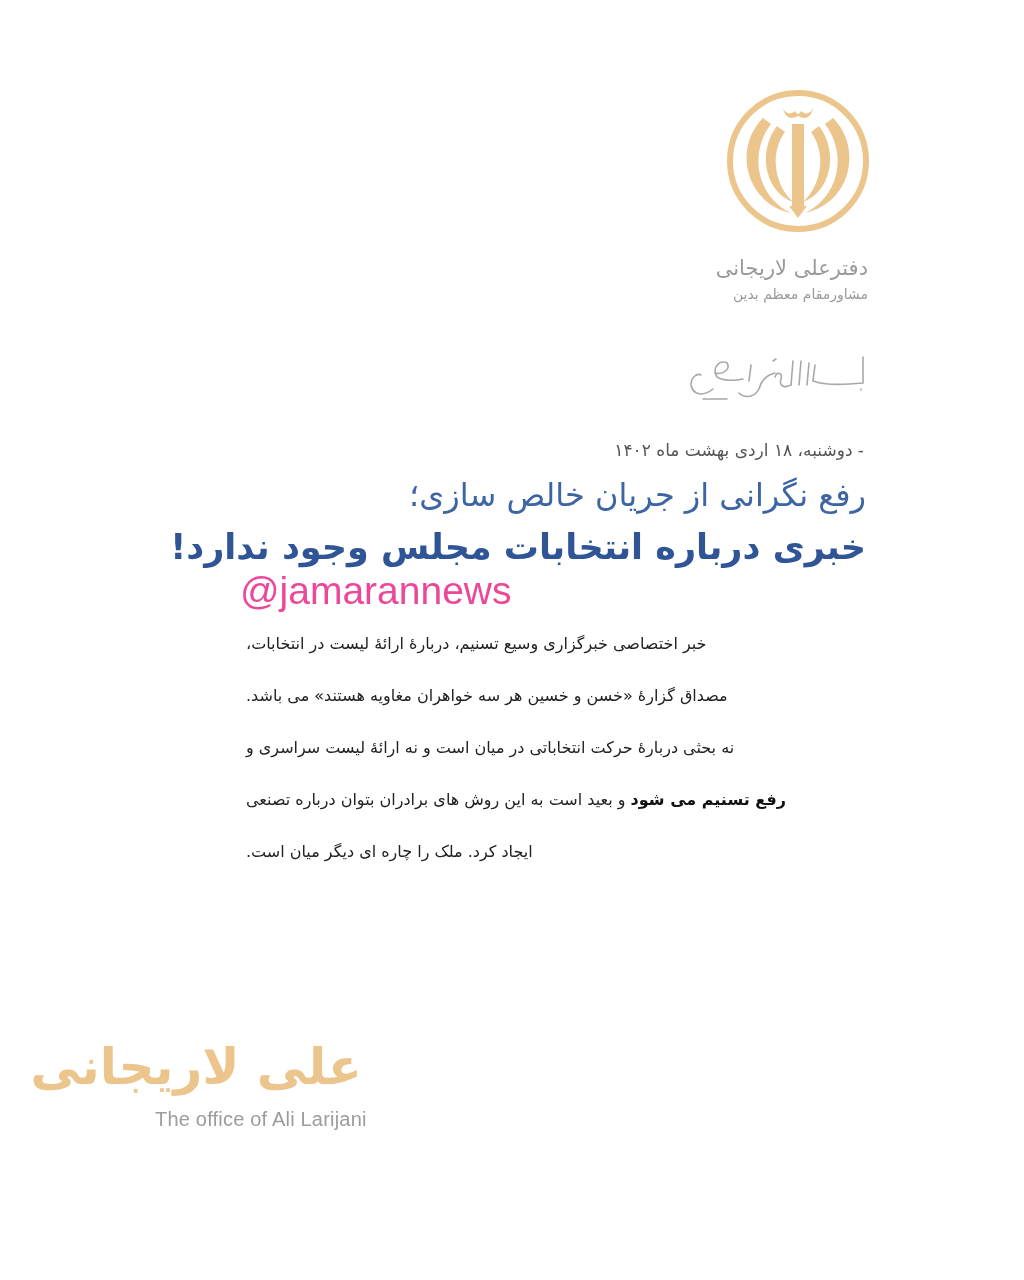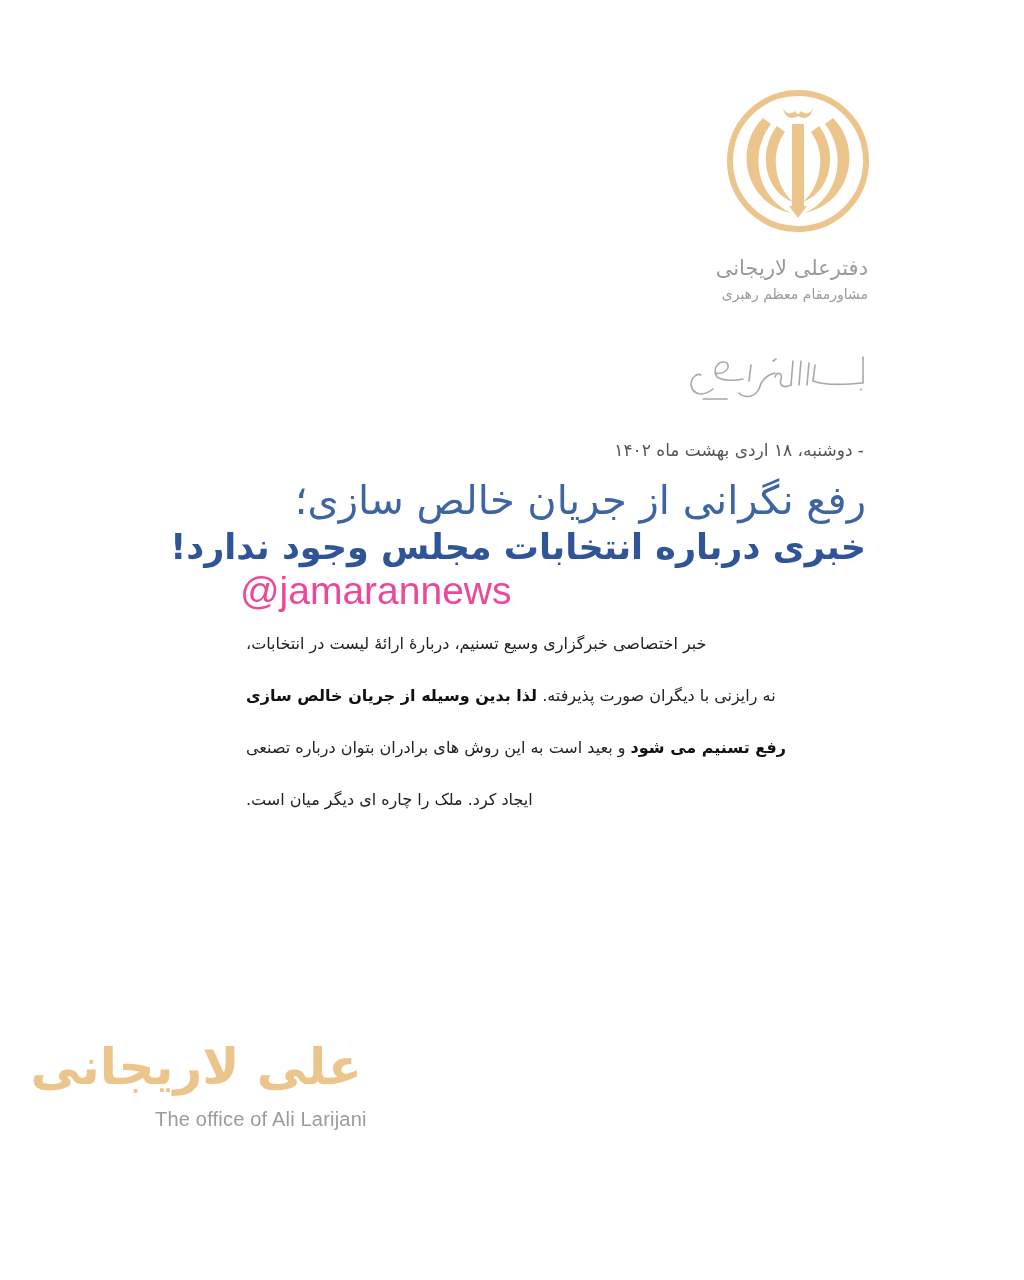--- a/index.html
+++ b/index.html
@@ -75,21 +75,21 @@
       color: #555555;
       white-space: nowrap;
     }
 
     
     .headline-1 {
       position: absolute;
       right: 158px;
       top: 478px;
       direction: rtl;
-      font-size: 40px;
+      font-size: 32px;
       color: #3d65a3;
       white-space: nowrap;
       line-height: 1.1;
     }
     .headline-2 {
       position: absolute;
       right: 158px;
       top: 528px;
       direction: rtl;
       font-size: 35px;
@@ -179,21 +179,21 @@
 
       <path d="M52 38 C 32 64, 40 104, 68 114 C 50 98, 44 66, 60 44 Z" fill="#ecc58d"></path>
       <path d="M94 38 C 114 64, 106 104, 78 114 C 96 98, 102 66, 86 44 Z" fill="#ecc58d"></path>
 
       <rect x="67" y="36" width="12" height="82" fill="#ecc58d"></rect>
       <path d="M64 118 L82 118 L73 130 Z" fill="#ecc58d"></path>
 
       <path d="M58 20 C 60 30, 66 32, 73 28 C 80 32, 86 30, 88 20 C 86 26, 80 27, 76 23 C 74 27, 72 27, 70 23 C 66 27, 60 26, 58 20 Z" fill="#ecc58d"></path>
     </svg>
     <div class="office-name">دفترعلی لاریجانی</div>
-    <div class="office-subtitle">مشاورمقام معظم رهبری</div>
+    <div class="office-subtitle">مشاورمقام معظم بدین</div>
   </div>
 
   <svg class="basmala" viewBox="0 0 185 60">
     <g fill="none" stroke="#a8a8a8" stroke-width="1.6" stroke-linecap="round">
       <path d="M180 12 L180 38 C 160 40, 140 40, 130 36 L132 20"></path>
       <path d="M178 44 l0 1"></path>
       <path d="M124 40 L126 18 M116 40 L118 16 M108 40 L110 16"></path>
       <path d="M108 40 C 100 44, 96 40, 98 34 C 100 28, 94 26, 92 32"></path>
       <path d="M90 16 l3 -2"></path>
       <path d="M92 28 C 84 30, 78 36, 76 44 C 72 52, 62 54, 56 48"></path>
@@ -209,21 +209,24 @@
   <div class="headline-1">رفع نگرانی از جریان خالص سازی؛</div>
   <div class="headline-2">خبری درباره انتخابات مجلس وجود ندارد!</div>
 
   <div class="watermark">@jamarannews</div>
 
   <div class="body-text">
     <div class="body-line">
       <span>خبر اختصاصی خبرگزاری وسیع تسنیم، دربارهٔ ارائهٔ لیست در انتخابات،</span>
     </div>
     <div class="body-line">
-      <span>نه رایزنی با دیگران صورت پذیرفته. </span><b>لذا بدین وسیله از جریان خالص سازی</b>
+      <span>مصداق گزارهٔ «خسن و خسین هر سه خواهران مغاویه هستند» می باشد.</span>
+    </div>
+    <div class="body-line">
+      <span>نه بحثی دربارهٔ حرکت انتخاباتی در میان است و نه ارائهٔ لیست سراسری و</span>
     </div>
     <div class="body-line">
       <b>رفع تسنیم می شود</b><span> و بعید است به این روش های برادران بتوان درباره تصنعی</span>
     </div>
     <div class="body-line">
       <span>ایجاد کرد. ملک را چاره ای دیگر میان است.</span>
     </div>
   </div>
 
   <div class="footer-logo">

